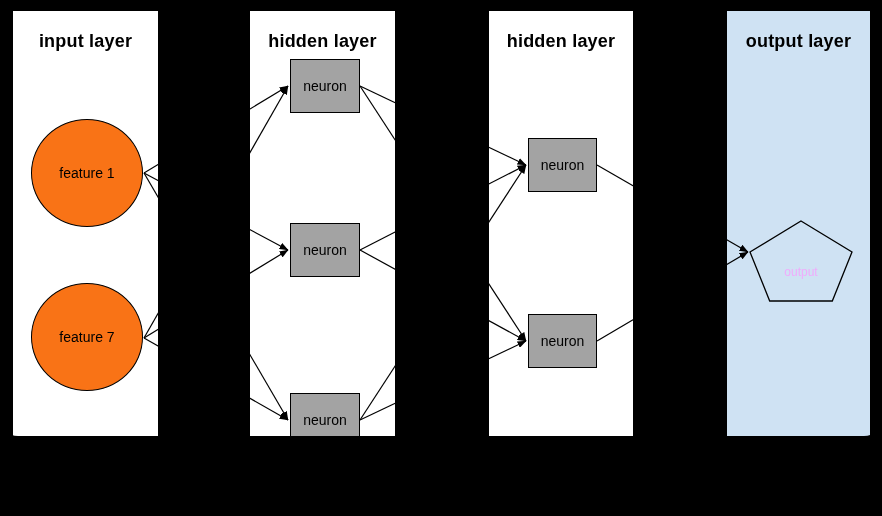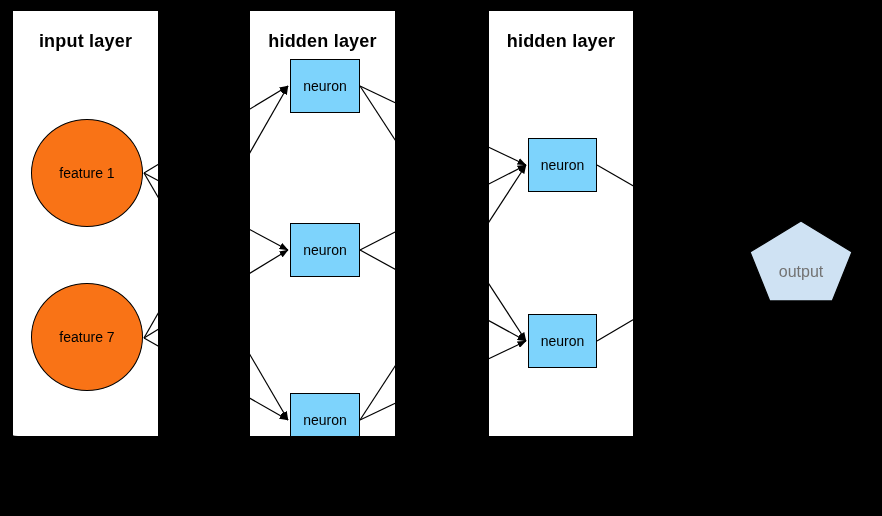--- a/index.html
+++ b/index.html
@@ -46,46 +46,49 @@
     font-size: 14px;
     color: #000000;
     box-sizing: border-box;
   }
   .circle-node {
     background: #f97316;
     border: 1.3px solid #000000;
     border-radius: 50%;
   }
   .rect-node {
-    background: #7dd3fc;
+    background: #a3a3a3;
     border: 1.3px solid #000000;
   }
   .pentagon-node { background: transparent; border: none; }
   .pentagon-node svg { position: absolute; left: 0; top: 0; }
   .pentagon-label {
     position: relative;
     z-index: 1;
     padding-top: 21px;
-    font-size: 16px;
-    color: #737373;
+    font-size: 12px;
+    color: #f0abfc;
   }
 </style>
 </head>
 <body>
 
 <div class="canvas">
 
   <div class="panel" style="left:13px; width:145px;">
     <div class="panel-title">input layer</div>
   </div>
   <div class="panel" style="left:250px; width:145px;">
     <div class="panel-title">hidden layer</div>
   </div>
   <div class="panel" style="left:489px; width:144px;">
     <div class="panel-title">hidden layer</div>
+  </div>
+  <div class="panel output-panel" style="left:727px; width:143px;">
+    <div class="panel-title">output layer</div>
   </div>
 
   <svg class="edges-svg" viewBox="0 0 882 516" xmlns="http://www.w3.org/2000/svg">
     <defs>
       <marker id="arrow" markerWidth="9" markerHeight="7" refX="8.5" refY="3.5" orient="auto" markerUnits="userSpaceOnUse">
         <path d="M0,0 L9,3.5 L0,7 Z" fill="#000000"></path>
       </marker>
     </defs>
     <g stroke="#000000" stroke-width="1.2">
       <line x1="144" y1="173" x2="288" y2="86" marker-end="url(#arrow)"></line>

